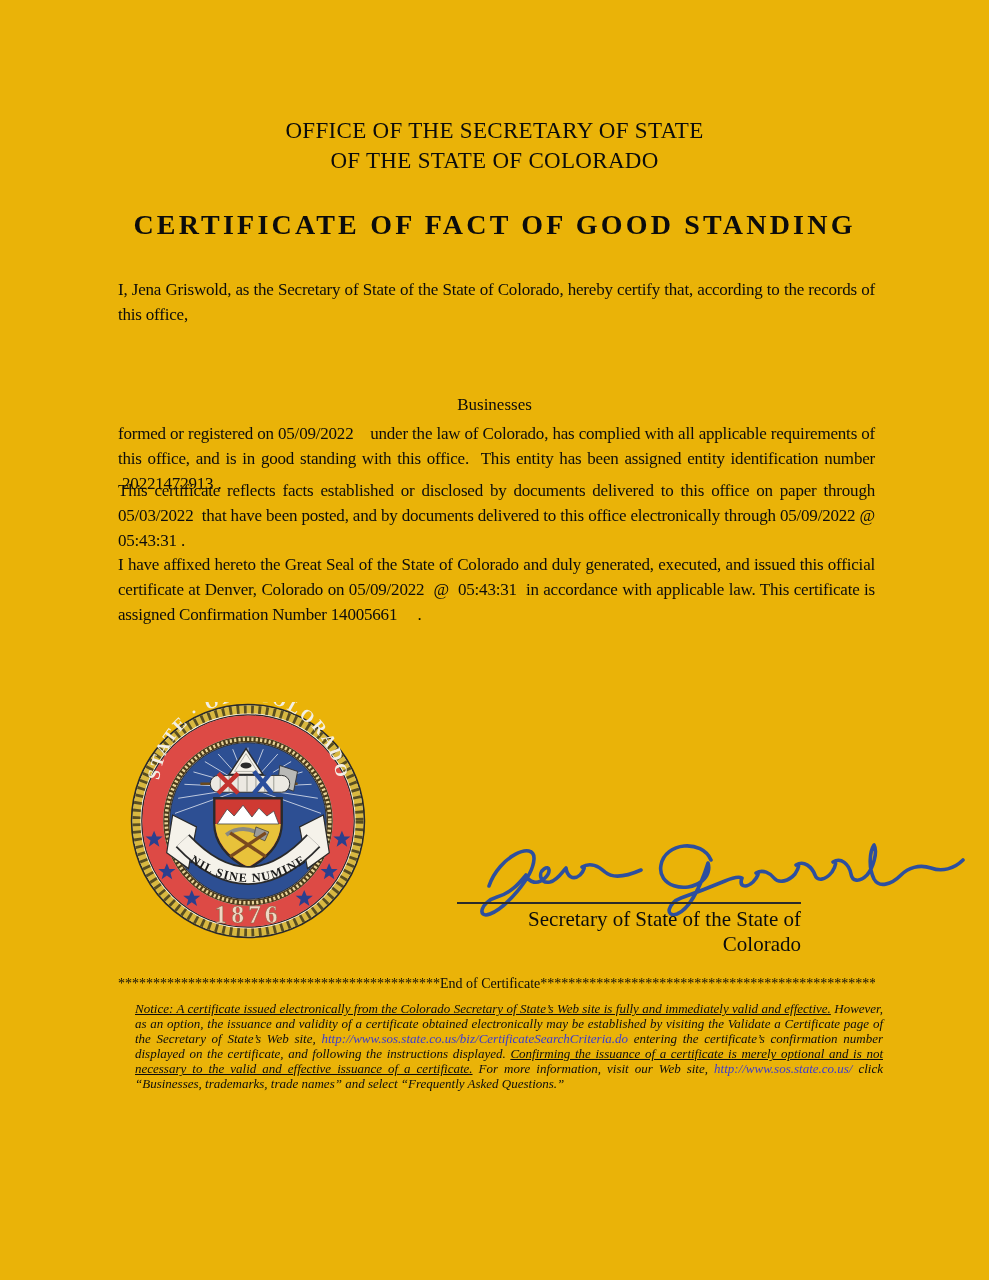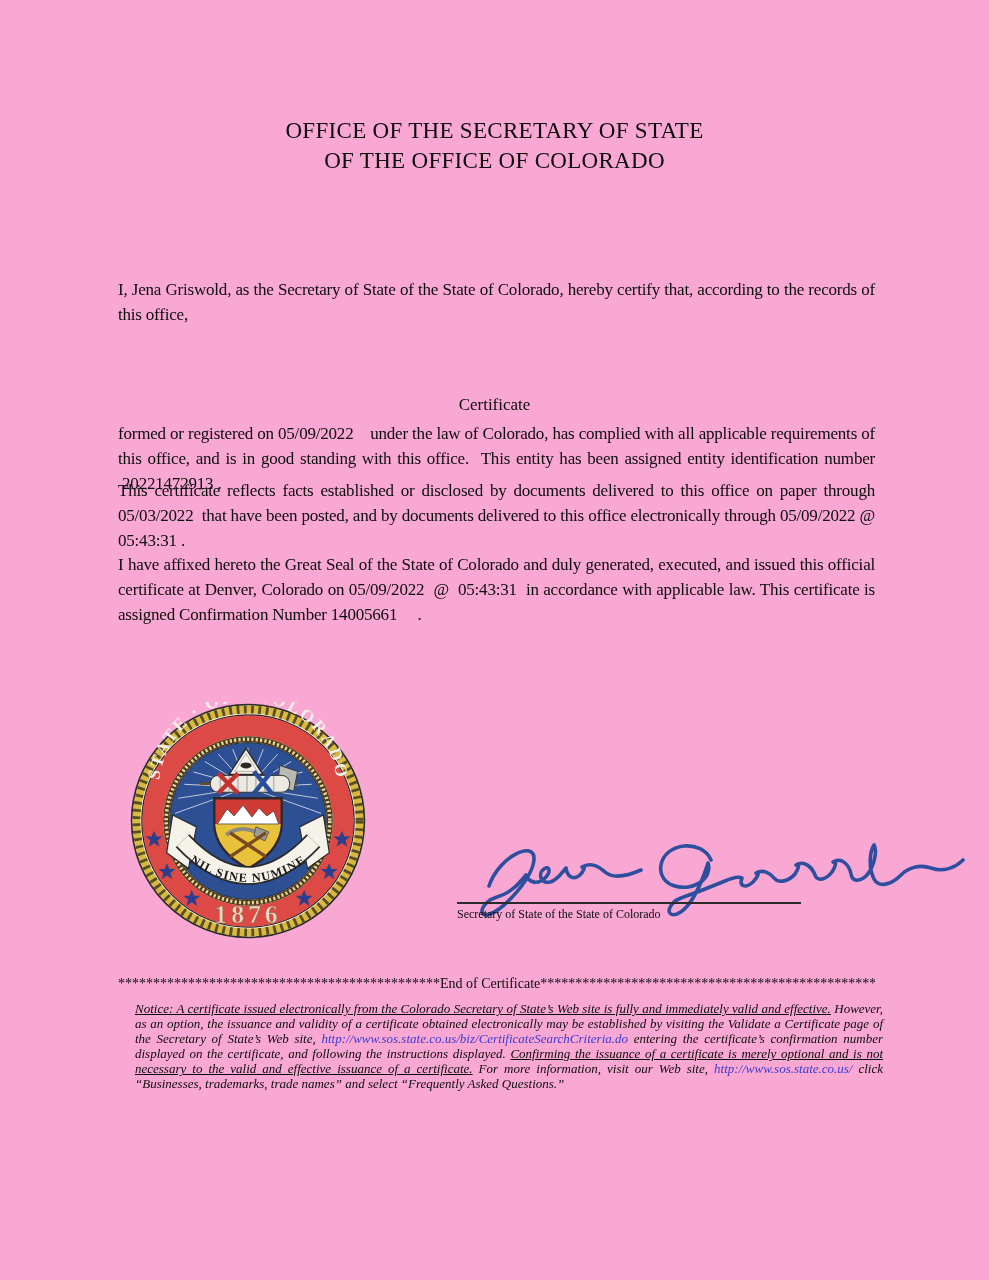--- a/index.html
+++ b/index.html
@@ -1,60 +1,61 @@
 <!DOCTYPE html>
 <html><head>
 <meta charset="utf-8">
 <style>
   html,body{margin:0;padding:0;background:#ffffff;}
   .page{
-    position:relative;width:989px;height:1280px;background:#f9a8d4;
+    position:relative;width:989px;height:1280px;background:#eab308;
     font-family:"Liberation Serif", serif;color:#0c0c0c;overflow:hidden;text-decoration:underline;
   }
   .hdr{position:absolute;top:116px;left:0;width:100%;text-align:center;
        font-size:23px;line-height:30px;letter-spacing:.3px;}
   .title{position:absolute;top:209px;left:0;width:100%;text-align:center;margin:0;
        font-size:28px;font-weight:bold;letter-spacing:3.2px;}
   .para{position:absolute;left:118px;width:757px;margin:0;font-size:17px;
        line-height:25px;text-align:justify;letter-spacing:-0.2px;}
   .p-intro{top:277px;}
   .p-formed{top:421px;}
   .p-reflects{top:478px;}
   .p-affixed{top:552px;}
   .centerline{position:absolute;left:0;width:100%;text-align:center;font-size:17px;}
   .entity{top:320px;}
   .isa{top:369px;}
   .etype{top:395px;}
   .seal{position:absolute;left:129px;top:702px;width:238px;height:238px;}
   .sig-svg{position:absolute;left:455px;top:826px;width:535px;height:92px;}
   .sig-line{position:absolute;left:457px;top:902px;width:344px;height:0;
        border-top:2px solid #2b2b2b;}
-  .sig-label{position:absolute;left:457px;top:907px;width:344px;text-align:left;
-       font-size:12px;}
+  .sig-label{position:absolute;left:457px;top:907px;width:344px;text-align:right;
+       font-size:21px;}
   .endline{position:absolute;top:976px;left:118px;width:757px;font-size:14px;
        white-space:nowrap;text-align:center;overflow:hidden;}
   .notice{position:absolute;top:993px;left:127px;width:748px;margin:8px;
        font-size:13px;line-height:15.1px;font-style:italic;text-align:justify;}
   .u{text-decoration:underline;}
   .link{color:#3b3bd0;cursor:pointer;}
   svg text, svg textPath{font-family:"Liberation Serif", serif;}
 </style>
 </head>
 <body>
 
 <div class="page">
 
   <div class="hdr">
     <div>OFFICE OF THE SECRETARY OF STATE</div>
-    <div>OF THE OFFICE OF COLORADO</div>
+    <div>OF THE STATE OF COLORADO</div>
   </div>
 
+  <h1 class="title">CERTIFICATE OF FACT OF GOOD STANDING</h1>
 
   <p class="para p-intro">I, Jena Griswold, as the Secretary of State of the State of Colorado, hereby certify that, according to the records of this office,</p>
-  <div class="centerline etype">Certificate</div>
+  <div class="centerline etype">Businesses</div>
   <p class="para p-formed">formed or registered on 05/09/2022 &nbsp;&nbsp; under the law of Colorado, has complied with all applicable requirements of this office, and is in good standing with this office. &nbsp;This entity has been assigned entity identification number &nbsp;20221472913 .</p>
   <p class="para p-reflects">This certificate reflects facts established or disclosed by documents delivered to this office on paper through 05/03/2022 &nbsp;that have been posted, and by documents delivered to this office electronically through 05/09/2022 @ 05:43:31 .</p>
   <p class="para p-affixed">I have affixed hereto the Great Seal of the State of Colorado and duly generated, executed, and issued this official certificate at Denver, Colorado on 05/09/2022 &nbsp;@ &nbsp;05:43:31 &nbsp;in accordance with applicable law. This certificate is assigned Confirmation Number 14005661 &nbsp;&nbsp;&nbsp;&nbsp;.</p>
 
   <div class="seal">
     <svg viewBox="0 0 240 240" width="238" height="238">
       <defs>
         <path id="arcTop" d="M 31.4 104.4 A 90 90 0 1 1 208.6 104.4" fill="none"></path>
         <path id="arcBanner" d="M 64 163 Q 120 200 176 163" fill="none"></path>
         <path id="star5" d="M0,-8.6 L2.5,-2.7 L8.6,-2.7 L3.6,1.3 L5.3,7.6 L0,3.9 L-5.3,7.6 L-3.6,1.3 L-8.6,-2.7 L-2.5,-2.7 Z"></path>

